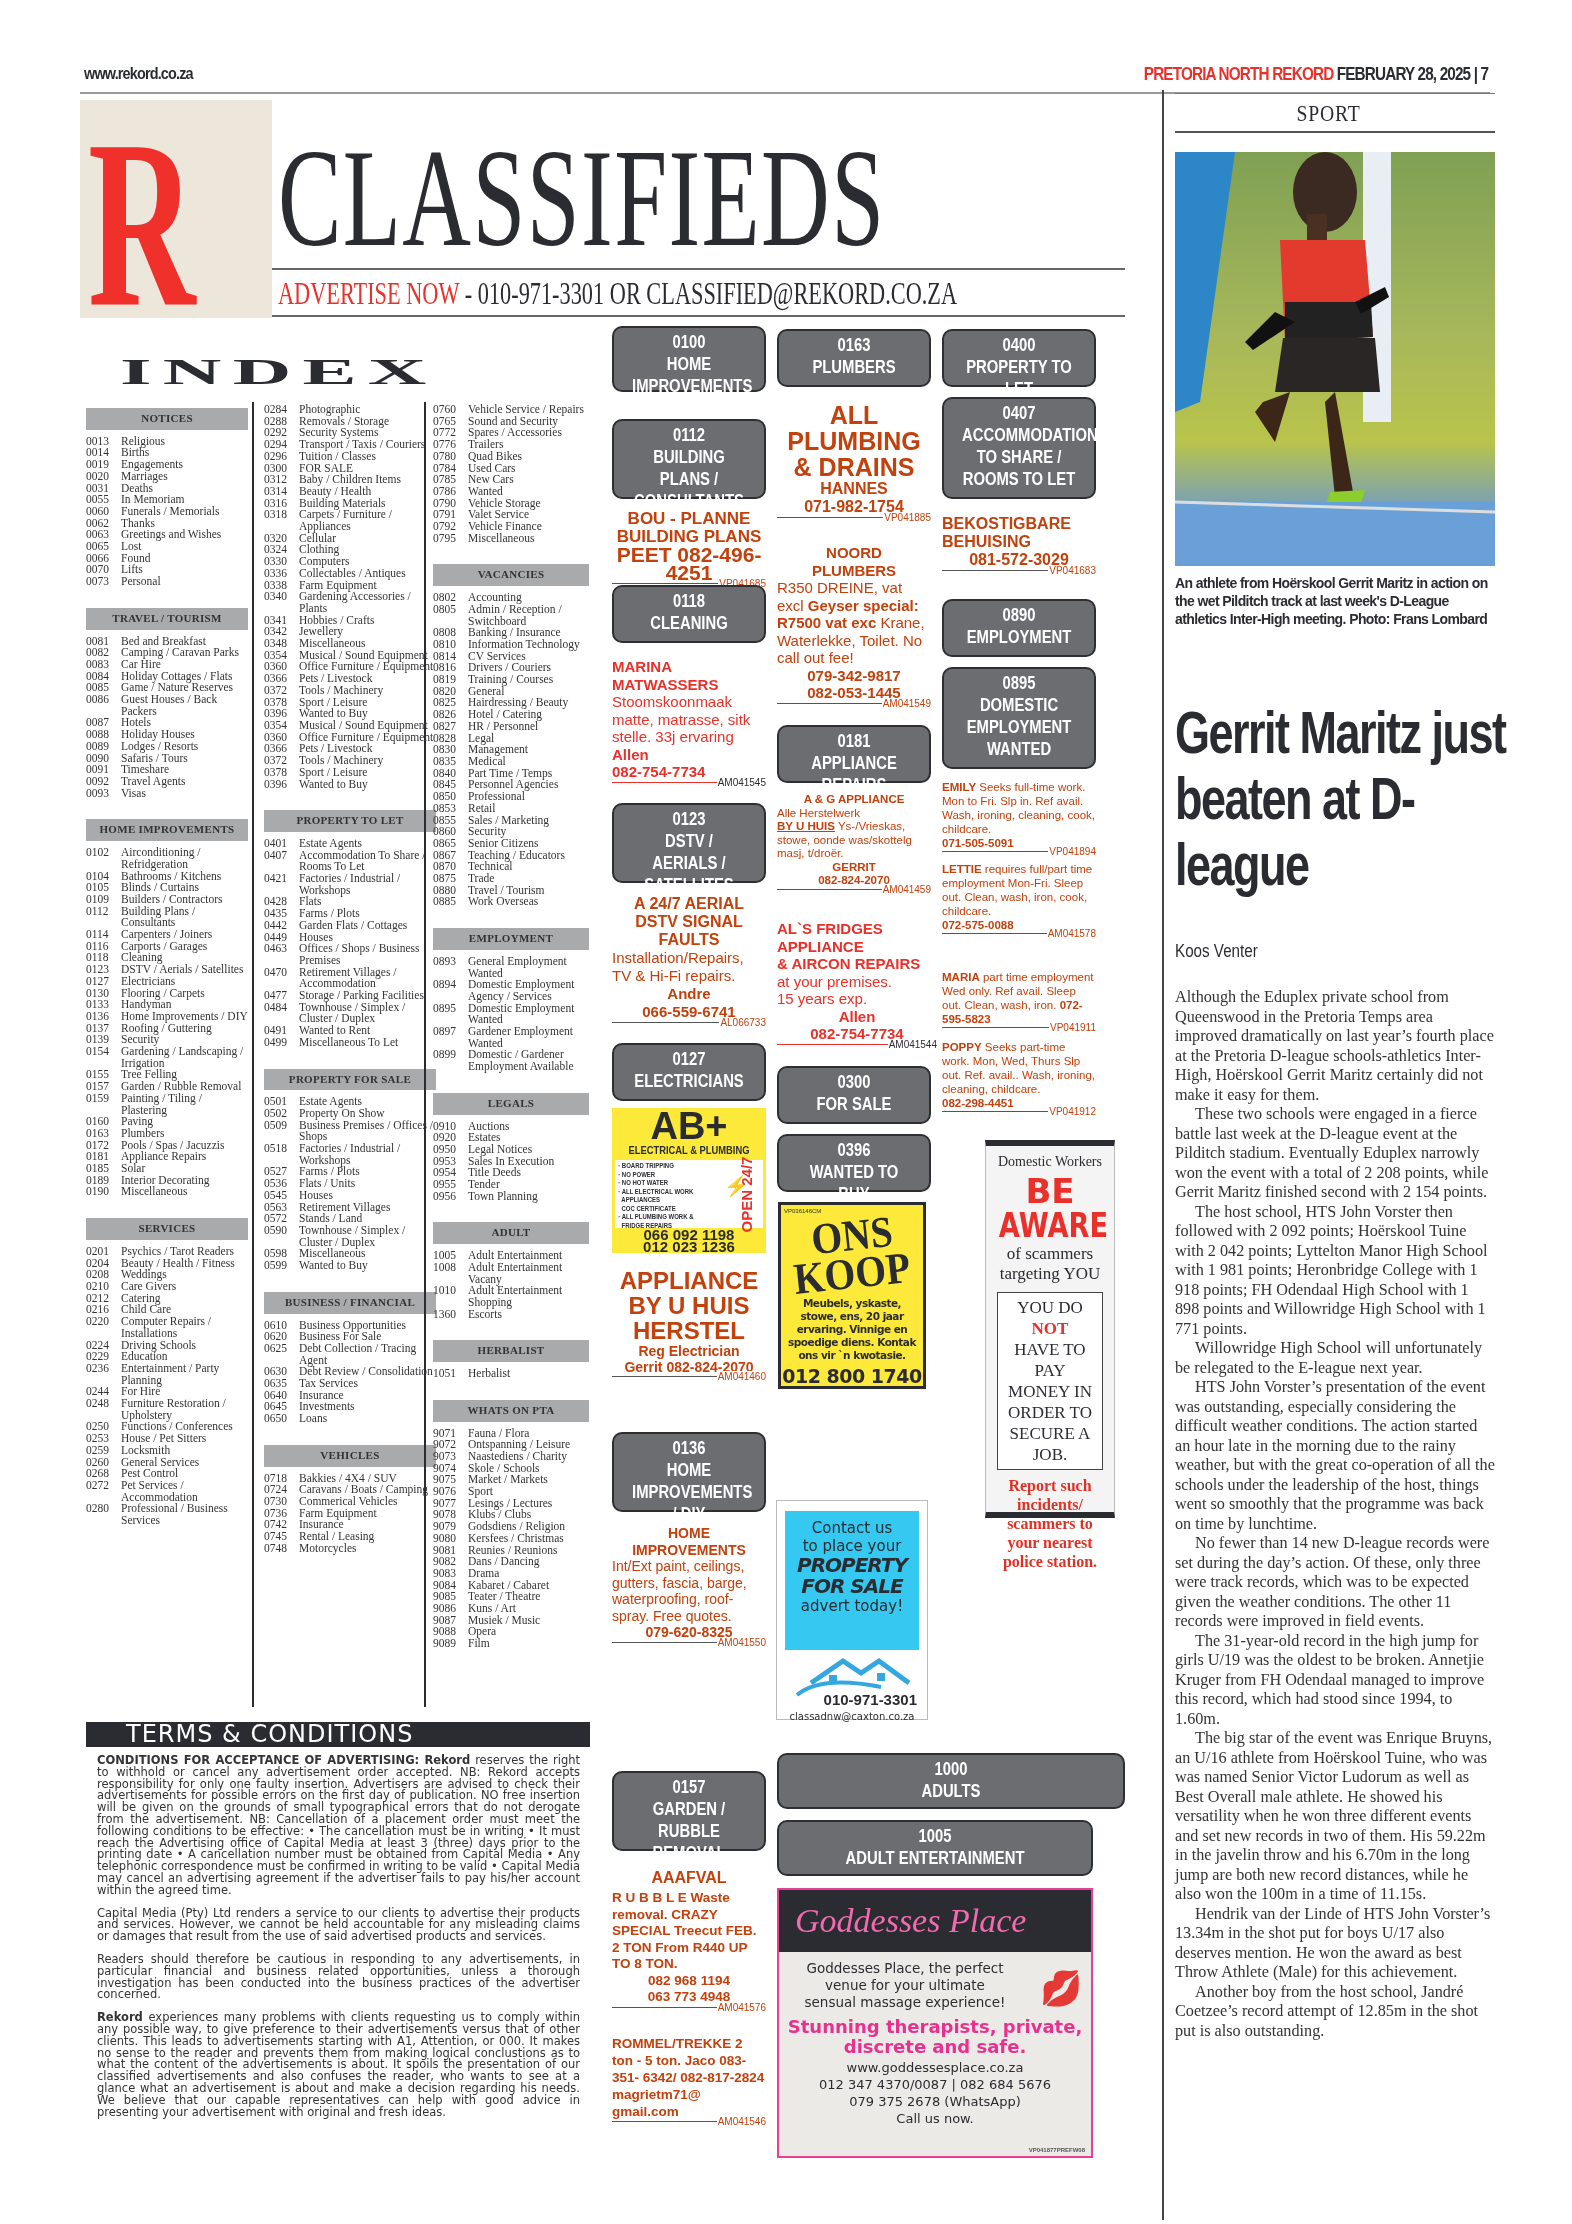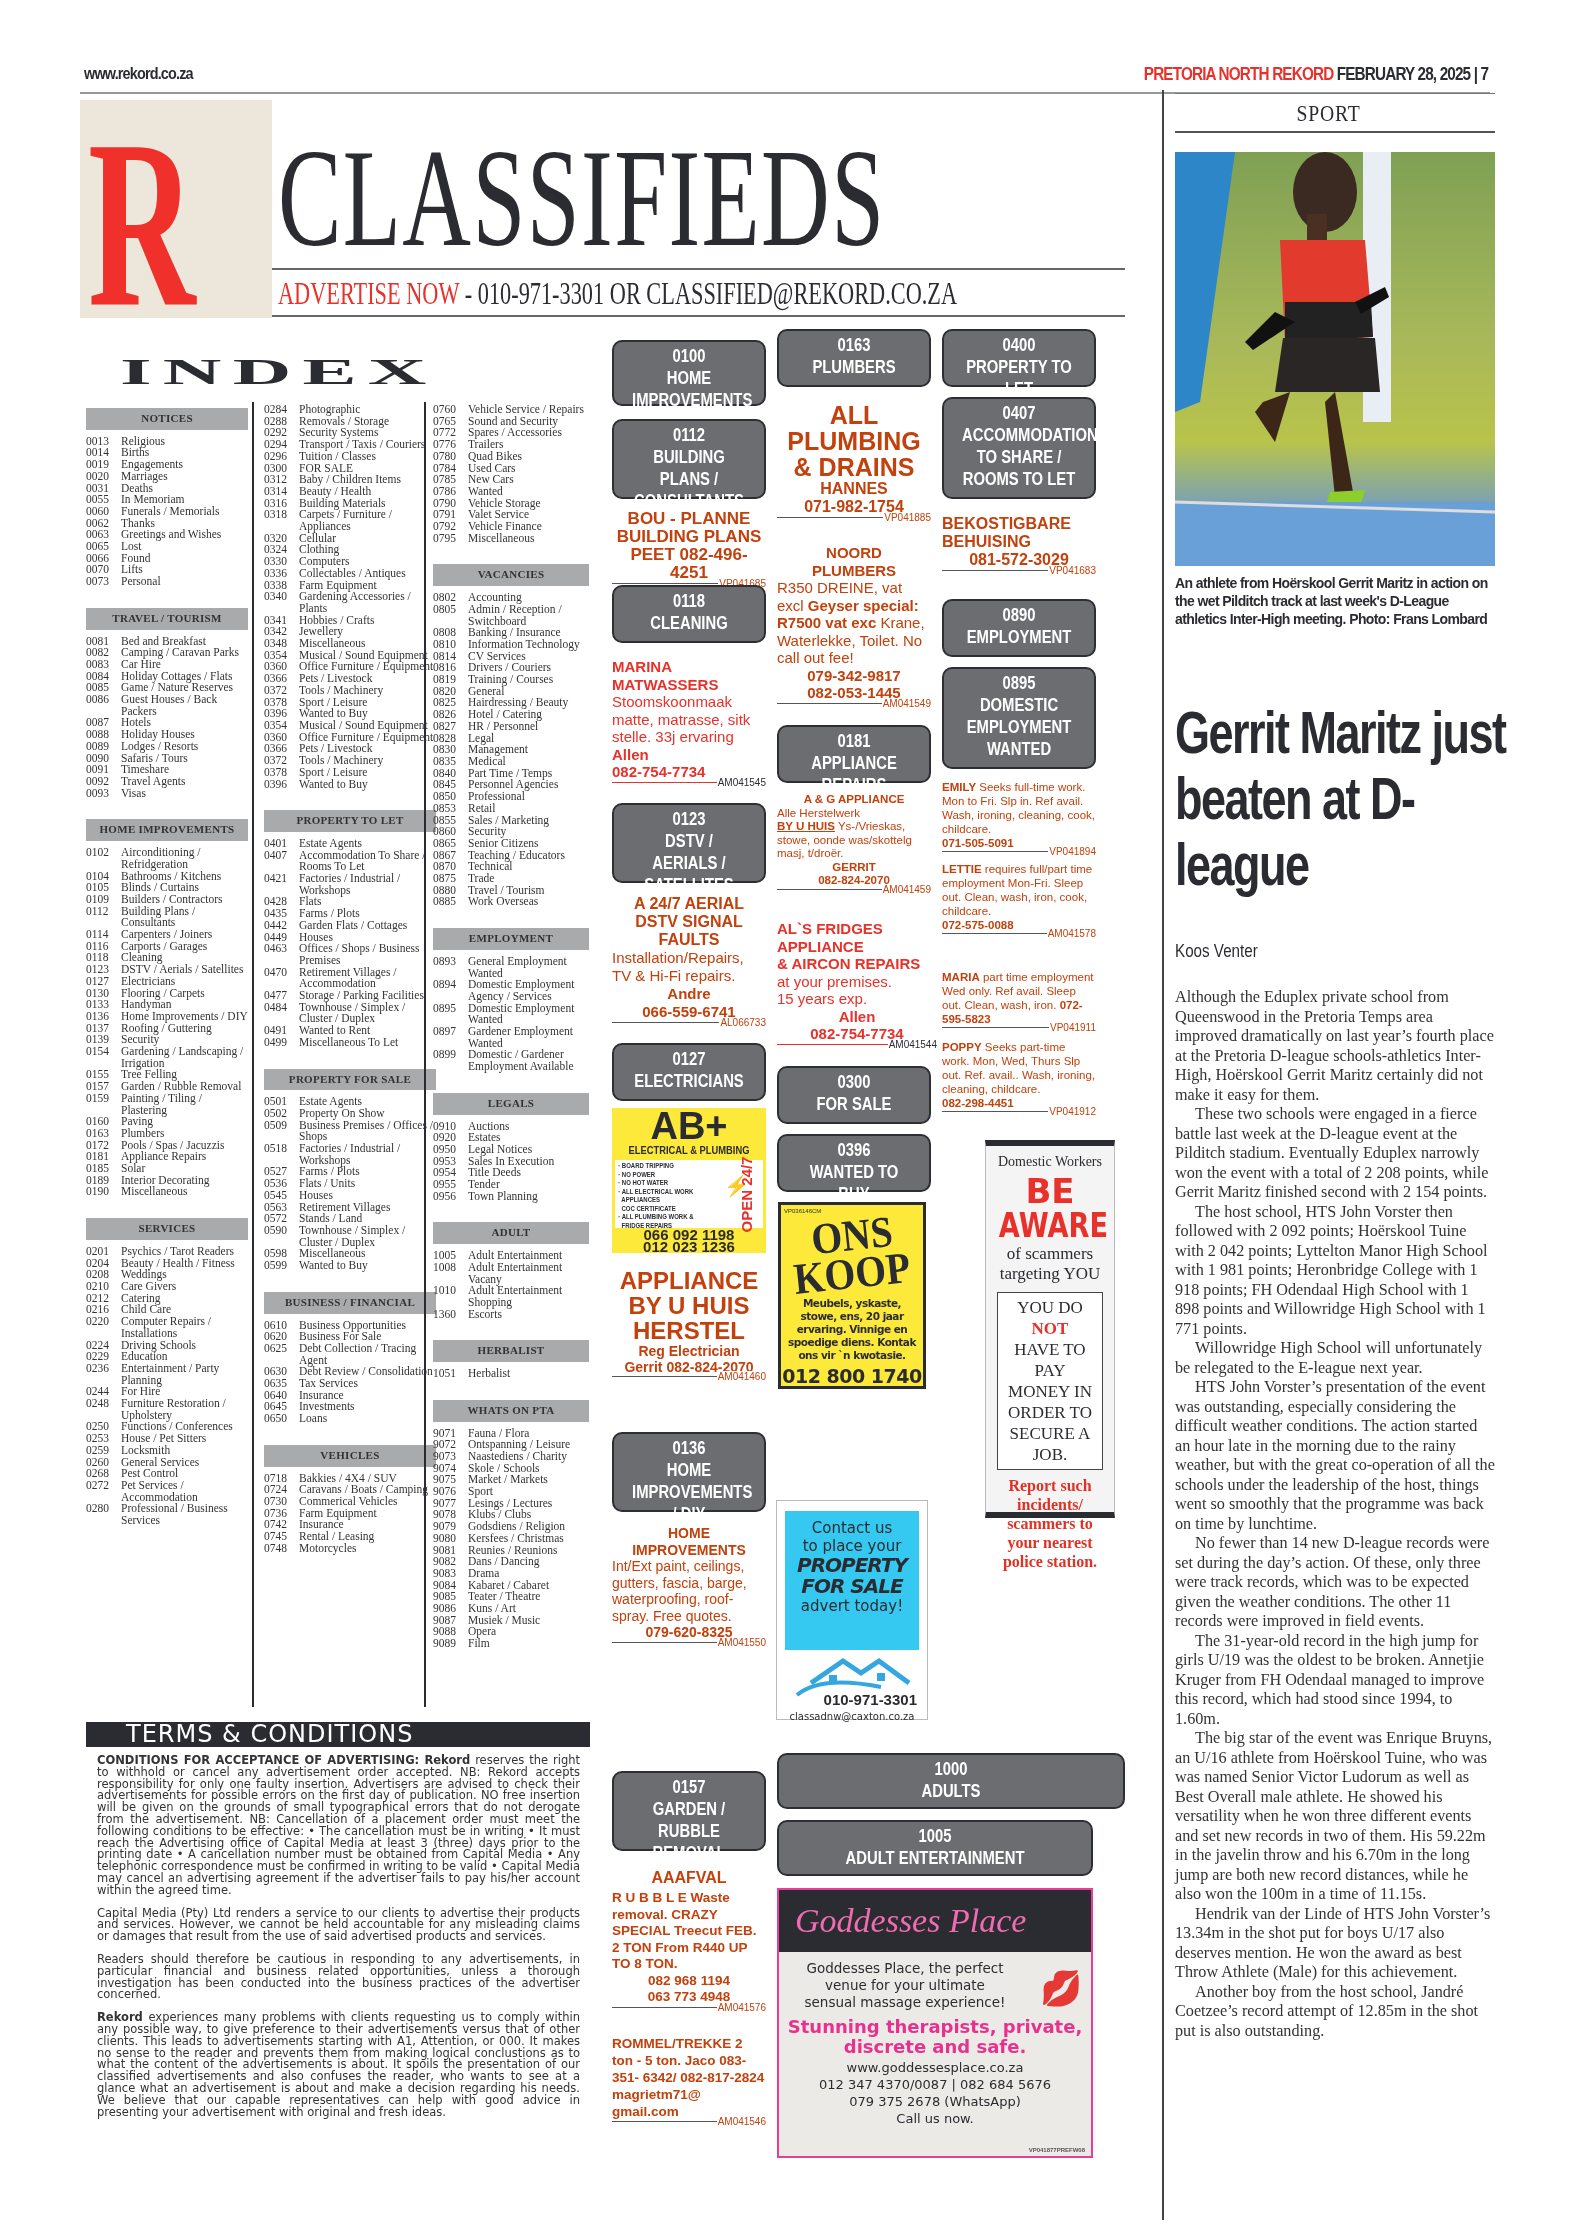--- a/index.html
+++ b/index.html
@@ -968,32 +968,32 @@
   </div>
 
 <div class="abs termsbar">TERMS &amp; CONDITIONS</div>
 <div class="abs terms">
   <p><b>CONDITIONS FOR ACCEPTANCE OF ADVERTISING: Rekord</b><span> reserves the right to withhold or cancel any advertisement order accepted. NB: Rekord accepts responsibility for only one faulty insertion. Advertisers are advised to check their advertisements for possible errors on the first day of publication. NO free insertion will be given on the grounds of small typographical errors that do not derogate from the advertisement. NB: Cancellation of a placement order must meet the following conditions to be effective: • The cancellation must be in writing • It must reach the Advertising office of Capital Media at least 3 (three) days prior to the printing date • A cancellation number must be obtained from Capital Media • Any telephonic correspondence must be confirmed in writing to be valid • Capital Media may cancel an advertising agreement if the advertiser fails to pay his/her account within the agreed time.</span></p>
   <p>Capital Media (Pty) Ltd renders a service to our clients to advertise their products and services. However, we cannot be held accountable for any misleading claims or damages that result from the use of said advertised products and services.</p>
   <p>Readers should therefore be cautious in responding to any advertisements, in particular financial and business related opportunities, unless a thorough investigation has been conducted into the business practices of the advertiser concerned.</p>
   <p><b>Rekord</b><span> experiences many problems with clients requesting us to comply within any possible way, to give preference to their advertisements versus that of other clients. This leads to advertisements starting with A1, Attention, or 000. It makes no sense to the reader and prevents them from making logical conclustions as to what the content of the advertisements is about. It spoils the presentation of our classified advertisements and also confuses the reader, who wants to see at a glance what an advertisement is about and make a decision regarding his needs. We believe that our capable representatives can help with good advice in presenting your advertisement with original and fresh ideas.</span></p>
 </div>
 
-<div class="cat" style="left:612px;top:340px;width:154px;height:66px">
+<div class="cat" style="left:612px;top:326px;width:154px;height:66px">
     <span>0100</span>
     <span>HOME IMPROVEMENTS</span>
   </div>
 <div class="cat" style="left:612px;top:419px;width:154px;height:80px">
     <span>0112</span>
     <span>BUILDING PLANS / CONSULTANTS</span>
   </div>
 <div class="ad" style="left:612px;top:510px;width:154px">
   <div class="c" style="font-weight:bold;font-size:17px;line-height:18px">BOU - PLANNE</div>
   <div class="c" style="font-weight:bold;font-size:17px;line-height:18px">BUILDING PLANS</div>
-  <div class="c" style="font-weight:bold;font-size:17px;line-height:18px">PEET 082-496-4251</div>
+  <div class="c" style="font-weight:bold;font-size:21px;line-height:18px">PEET 082-496-4251</div>
   <div class="rule"><span>VP041685</span></div>
 </div>
 <div class="cat" style="left:612px;top:585px;width:154px;height:58px">
     <span>0118</span>
     <span>CLEANING</span>
   </div>
 <div class="ad red" style="left:612px;top:658px;width:154px;font-size:15px;line-height:17.5px">
   <div style="font-weight:bold">MARINA</div>
   <div style="font-weight:bold">MATWASSERS</div>
   <div>Stoomskoonmaak matte, matrasse, sitk stelle. 33j ervaring</div>

